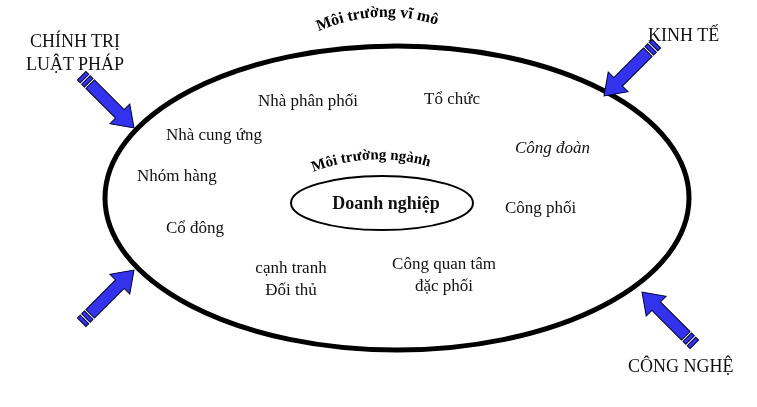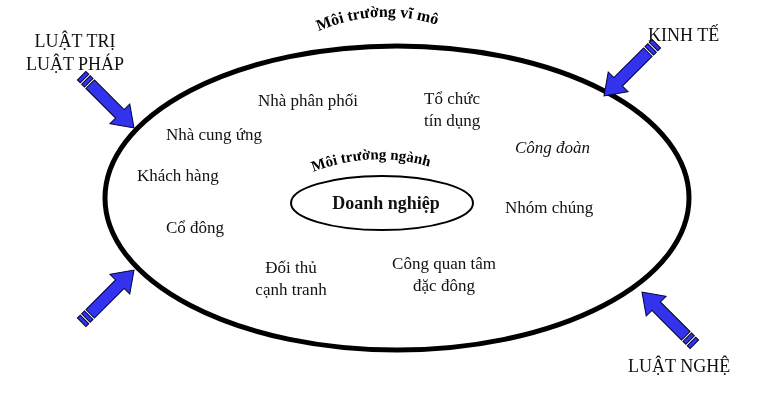--- a/index.html
+++ b/index.html
@@ -38,42 +38,41 @@
 
   <use href="#arrowShape" transform="translate(134,128) rotate(45)"></use>
   <use href="#arrowShape" transform="translate(604,96) rotate(135)"></use>
   <use href="#arrowShape" transform="translate(134,270) rotate(-45)"></use>
   <use href="#arrowShape" transform="translate(642,292) rotate(-135)"></use>
 </svg>
 
 <div class="lbl bold center" style="left:292px; top:192px; width:188px; font-size:18px;">Doanh nghiệp</div>
 
 <div class="lbl force center" style="left:10px; top:30px; width:130px;">
-  <div>LUẬT TRỊ</div>
+  <div>CHÍNH TRỊ</div>
   <div>LUẬT PHÁP</div>
 </div>
 <div class="lbl force" style="left:648px; top:24px;">
   <div>KINH TẾ</div>
 </div>
 <div class="lbl force center" style="left:0px; top:338px; width:96px;">
 </div>
 <div class="lbl force" style="left:628px; top:355px;">
-  <div>LUẬT NGHỆ</div>
+  <div>CÔNG NGHỆ</div>
 </div>
 
 <div class="lbl" style="left:258px; top:90px;">Nhà phân phối</div>
 <div class="lbl" style="left:424px; top:88px;">
   <div>Tổ chức</div>
-  <div>tín dụng</div>
 </div>
 <div class="lbl" style="left:166px; top:124px;">Nhà cung ứng</div>
 <div class="lbl" style="left:515px; top:137px;font-style:italic;">Công đoàn</div>
-<div class="lbl" style="left:137px; top:165px;">Khách hàng</div>
-<div class="lbl" style="left:505px; top:197px;">Nhóm chúng</div>
+<div class="lbl" style="left:137px; top:165px;">Nhóm hàng</div>
+<div class="lbl" style="left:505px; top:197px;">Công phối</div>
 <div class="lbl" style="left:166px; top:217px;">Cổ đông</div>
 <div class="lbl center" style="left:236px; top:257px; width:110px;">
+  <div>cạnh tranh</div>
   <div>Đối thủ</div>
-  <div>cạnh tranh</div>
 </div>
 <div class="lbl center" style="left:372px; top:253px; width:144px;">
   <div>Công quan tâm</div>
-  <div>đặc đông</div>
+  <div>đặc phối</div>
 </div>
 
 </body></html>

